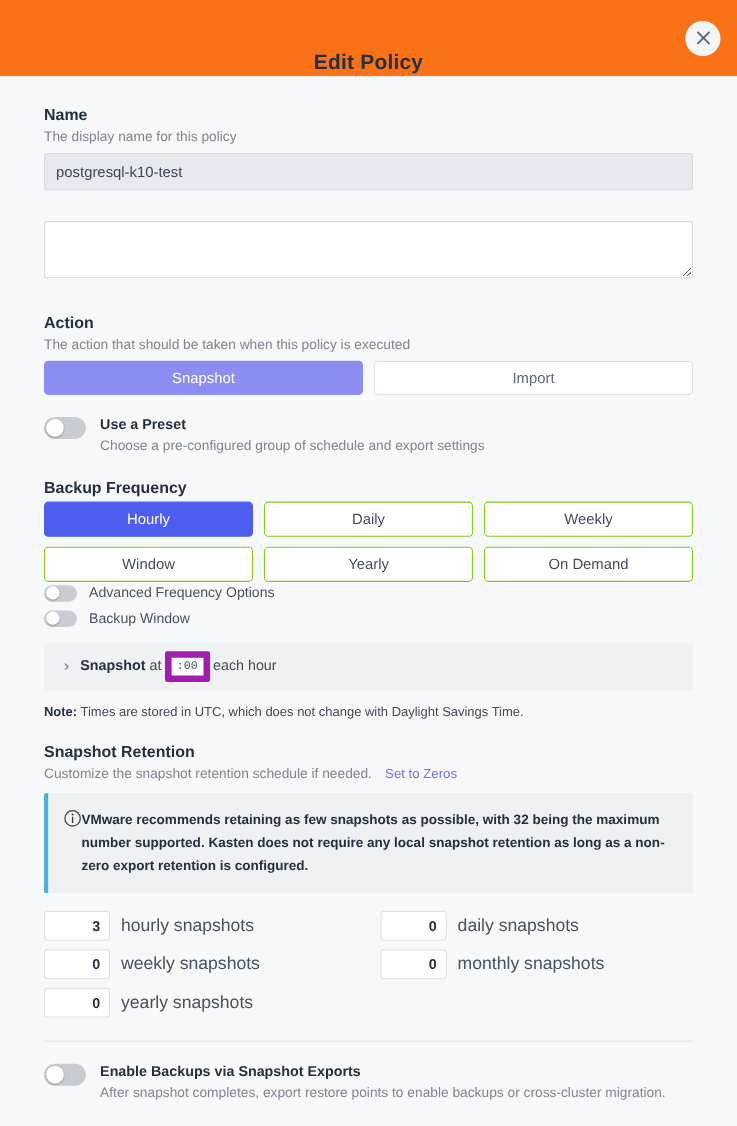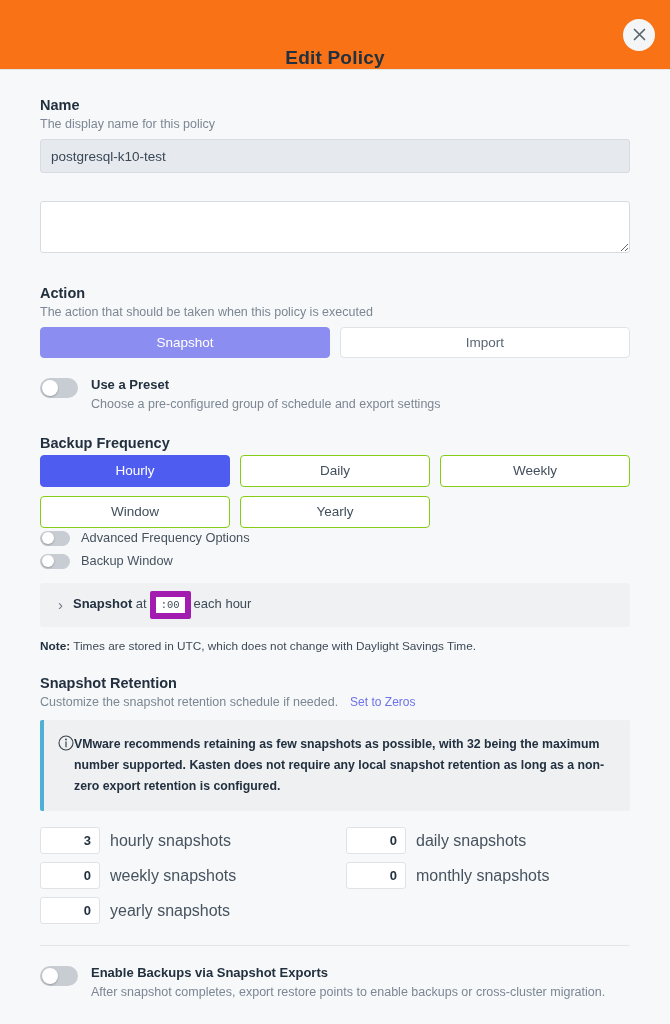--- a/index.html
+++ b/index.html
@@ -350,20 +350,21 @@
   <div class="spacer-22"></div>
 
   <div class="section">
     <div class="field-label">Backup Frequency</div>
     <div class="freq-grid">
       <button class="freq-btn active">Hourly</button>
       <button class="freq-btn">Daily</button>
       <button class="freq-btn">Weekly</button>
       <button class="freq-btn">Window</button>
       <button class="freq-btn">Yearly</button>
+      <button class="freq-btn">On Demand</button>
     </div>
 
     <div class="mini-toggle-row">
       <div class="toggle small">
         <div class="knob"></div>
       </div>
       <span class="mini-toggle-label">Advanced Frequency Options</span>
     </div>
 
     <div class="mini-toggle-row" style="margin-top:6px">

